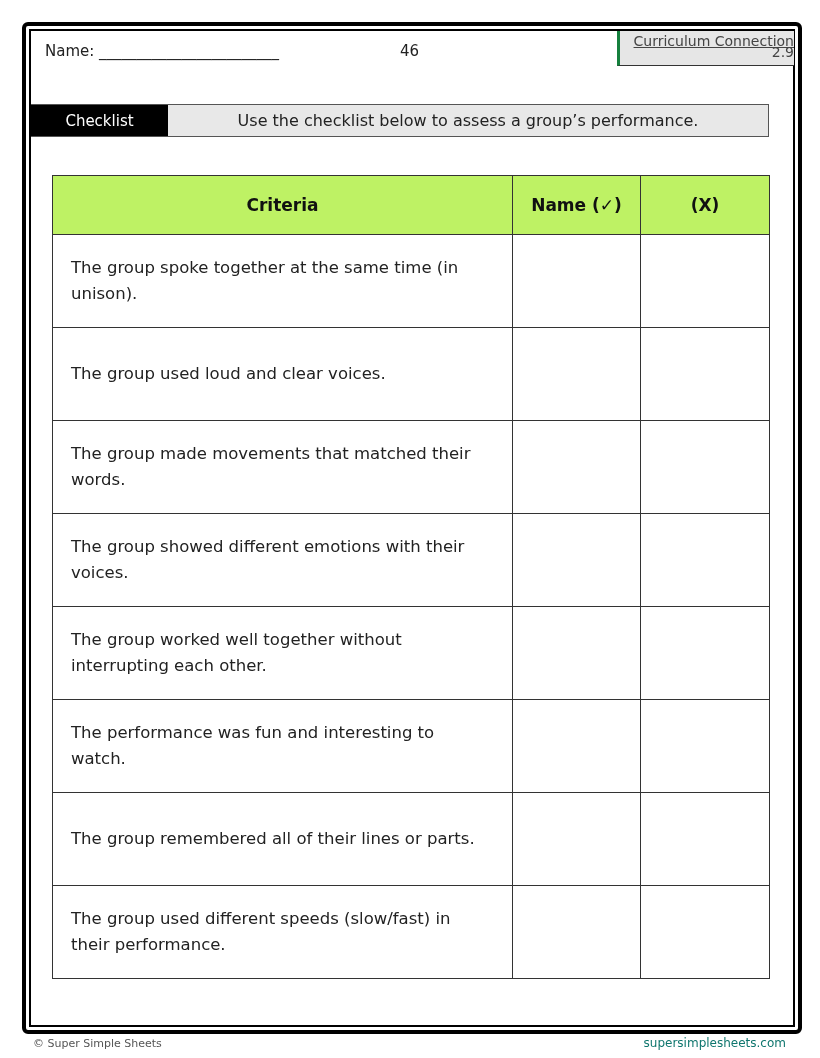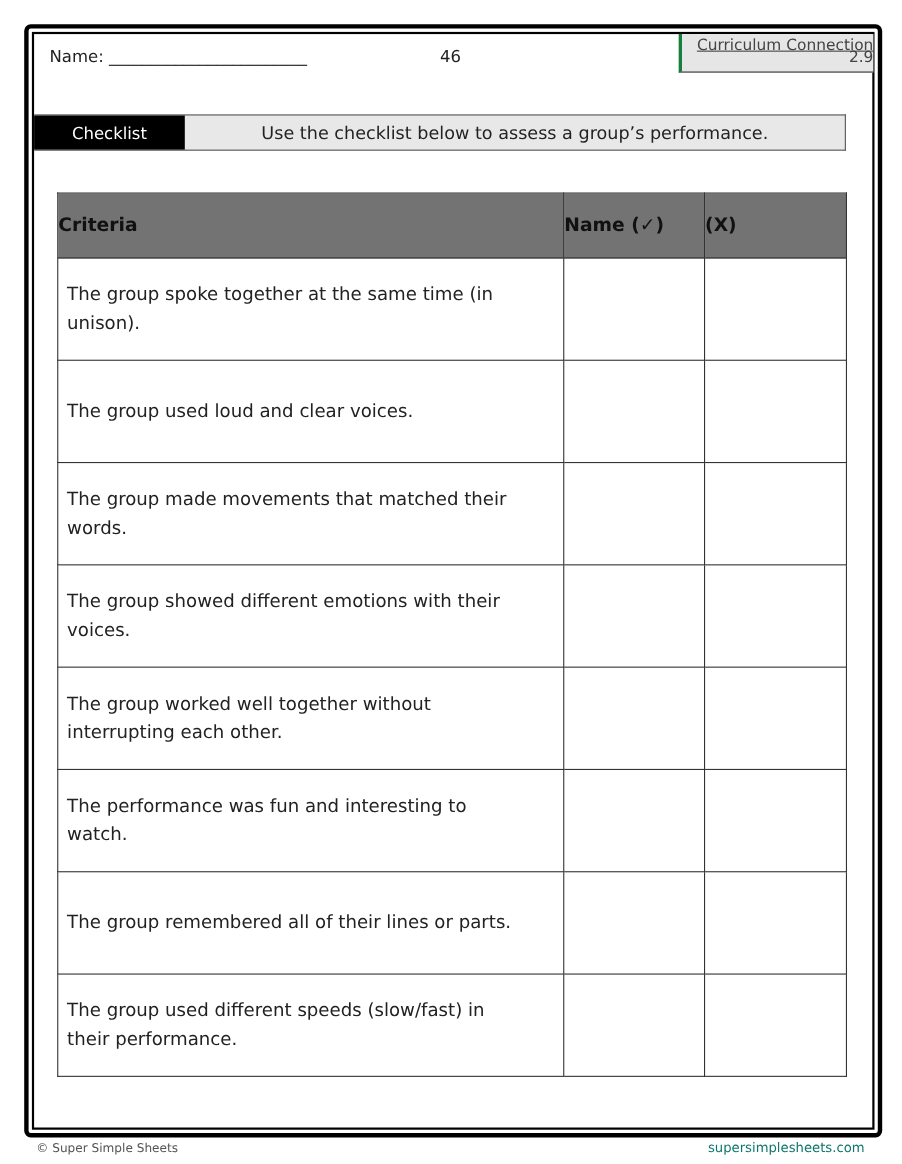--- a/index.html
+++ b/index.html
@@ -41,26 +41,26 @@
     font-size: 16px; color: #222;
   }
   table.checklist {
     position: absolute; left: 52px; top: 175px; width: 717px;
     border-collapse: collapse; table-layout: fixed;
   }
   table.checklist th, table.checklist td {
     border: 1px solid #333; padding: 0;
   }
   table.checklist th {
-    background: #737373; height: 58px; font-size: 17px; font-weight: bold; color: #111;
-    text-align: left;
+    background: #bef264; height: 58px; font-size: 17px; font-weight: bold; color: #111;
+    text-align: center;
   }
   table.checklist td { height: 92px; vertical-align: middle; }
   table.checklist td.criteria {
-    padding: 0 30px 0 8px; font-size: 16.5px; line-height: 26px; color: #222;
+    padding: 0 30px 0 18px; font-size: 16.5px; line-height: 26px; color: #222;
   }
   col.c1 { width: 460px; }
   col.c2 { width: 128px; }
   col.c3 { width: 129px; }
   .footer-left {
     position: absolute; left: 33px; top: 1037px; font-size: 11px; color: #555;
   }
   .footer-right {
     position: absolute; right: 34px; top: 1036px; font-size: 12px; color: #0f766e;
   }

